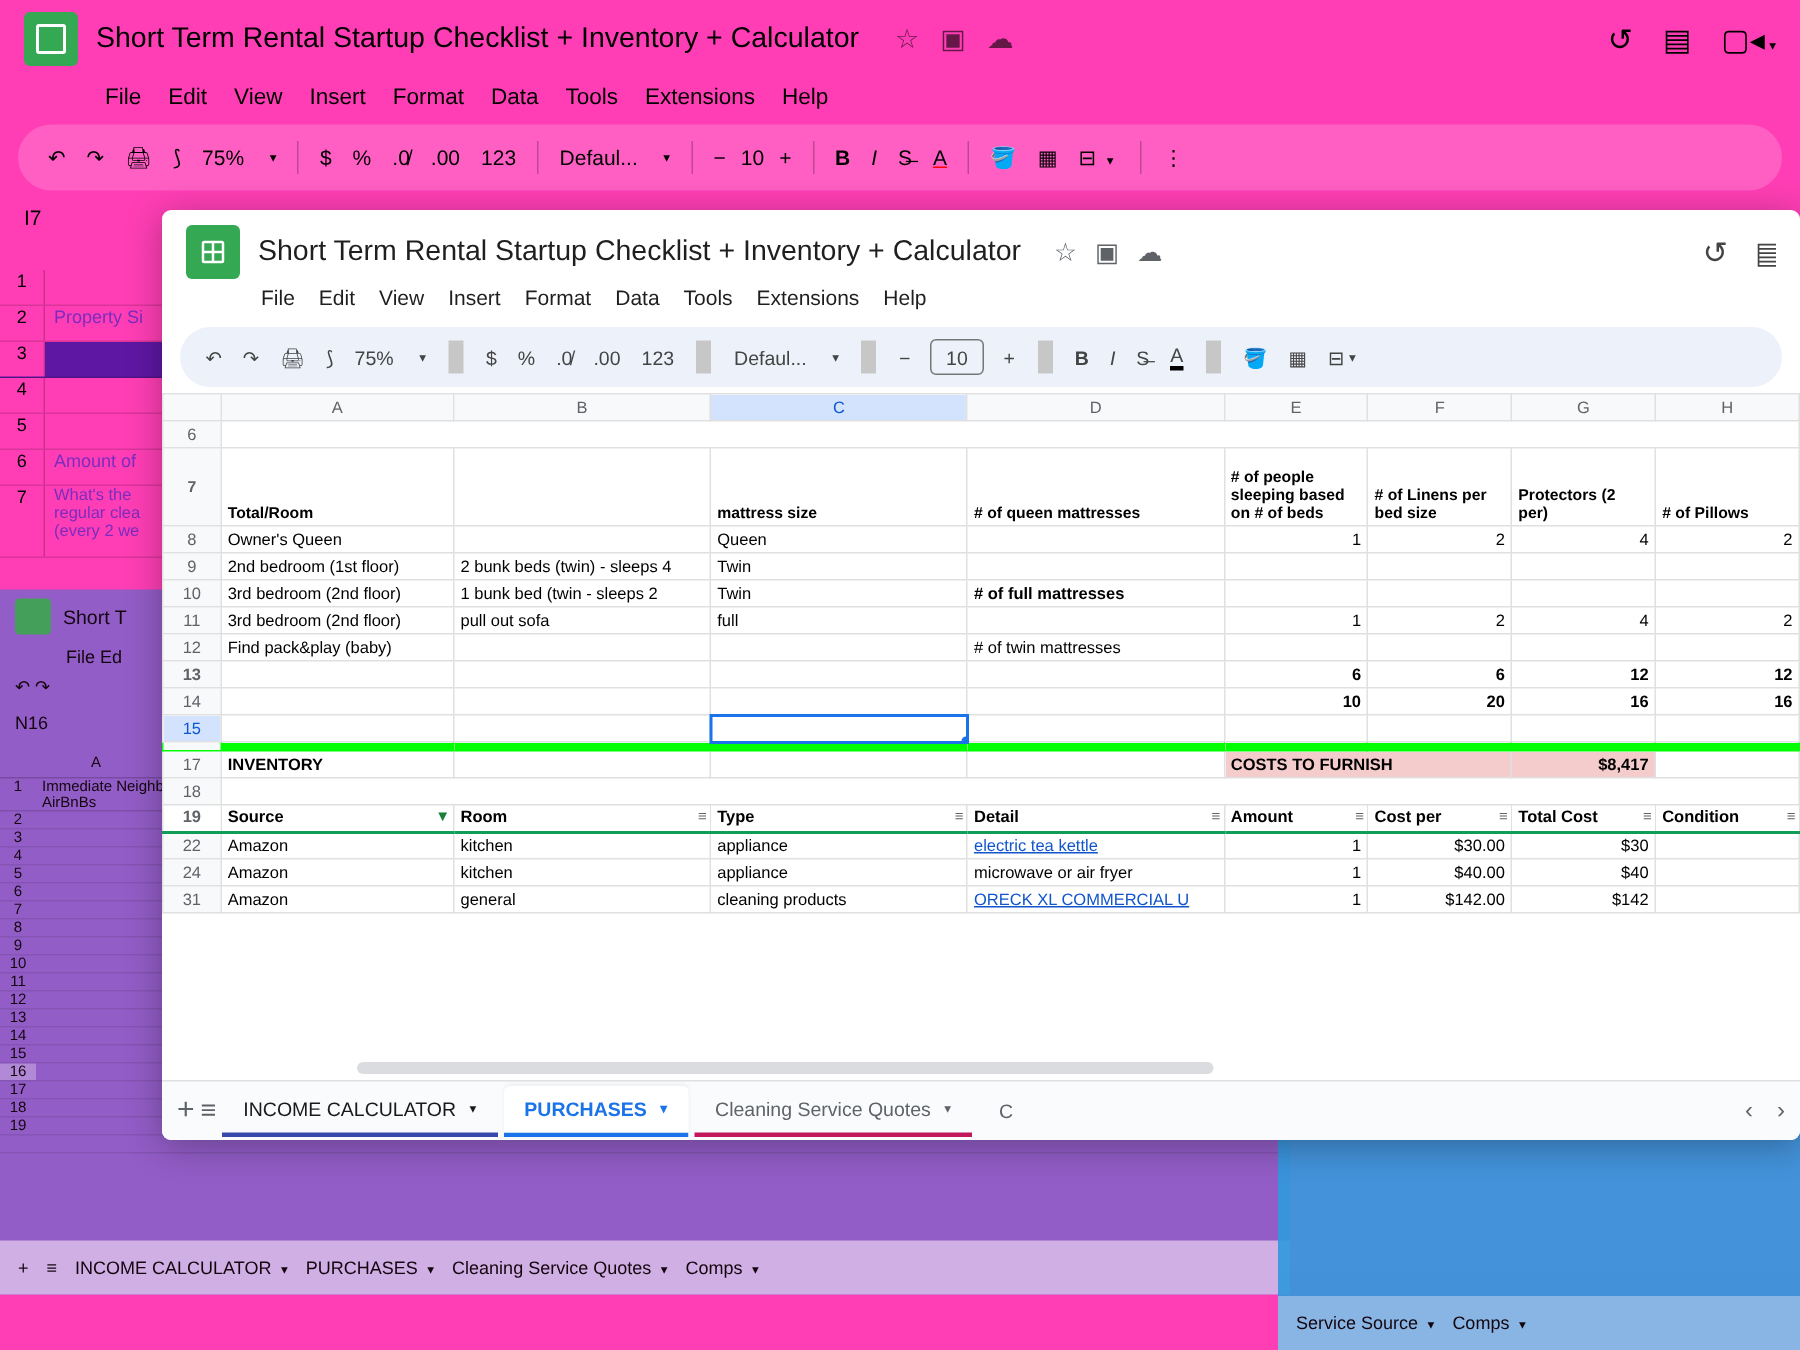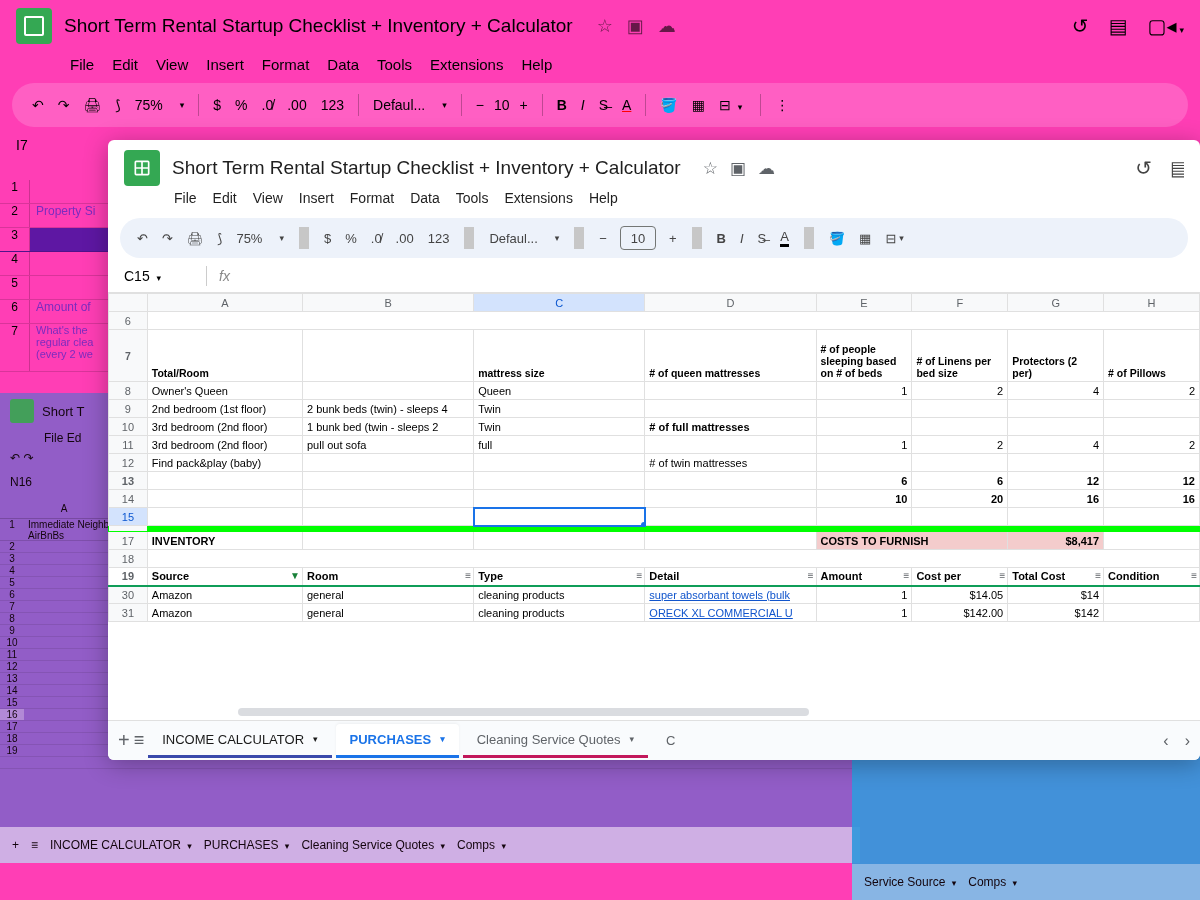--- a/index.html
+++ b/index.html
@@ -335,26 +335,20 @@
       </span>
     <span>S̶</span>
     <span>
         <span style="border-bottom:3px solid #000">A</span>
       </span>
     <div class="sep"></div>
     <span>🪣</span>
     <span>▦</span>
     <span>⊟ <span class="caret">▾</span></span>
   </div>
-  <div class="name-box-row">
-    <div class="name-box"><span>C15</span> <span class="caret">▾</span></div>
-    <div class="fx-sep"></div>
-    <div class="fx">fx</div>
-    <div style="flex:1"></div>
-  </div>
 
   <div class="grid">
     <table>
       <colgroup>
         <col style="width:34px">
           <col style="width:136px">
           <col style="width:150px">
           <col style="width:150px">
           <col style="width:150px">
           <col style="width:84px">
@@ -513,28 +507,39 @@
         <td><span>Type</span><span class="flt">≡</span></td>
         <td><span>Detail</span><span class="flt">≡</span></td>
         <td><span>Amount</span><span class="flt">≡</span></td>
         <td><span>Cost per</span><span class="flt">≡</span></td>
         <td><span>Total Cost</span><span class="flt">≡</span></td>
         <td><span>Condition</span><span class="flt">≡</span></td>
       </tr>
       </tbody>
         <tbody id="item-rows">
           <tr>
-            <td class="row-num">30</td>
+            <td class="row-num">22</td>
             <td>Amazon</td>
-            <td>general</td>
-            <td>cleaning products</td>
-            <td><span class="link">super absorbant towels (bulk</span></td>
+            <td>kitchen</td>
+            <td>appliance</td>
+            <td><span class="link">electric tea kettle</span></td>
             <td class="num">1</td>
-            <td class="num">$14.05</td>
-            <td class="num">$14</td>
+            <td class="num">$30.00</td>
+            <td class="num">$30</td>
+            <td></td>
+          </tr>
+          <tr>
+            <td class="row-num">24</td>
+            <td>Amazon</td>
+            <td>kitchen</td>
+            <td>appliance</td>
+            <td>microwave or air fryer</td>
+            <td class="num">1</td>
+            <td class="num">$40.00</td>
+            <td class="num">$40</td>
             <td></td>
           </tr>
           <tr>
             <td class="row-num">31</td>
             <td>Amazon</td>
             <td>general</td>
             <td>cleaning products</td>
             <td><span class="link">ORECK XL COMMERCIAL U</span></td>
             <td class="num">1</td>
             <td class="num">$142.00</td>

